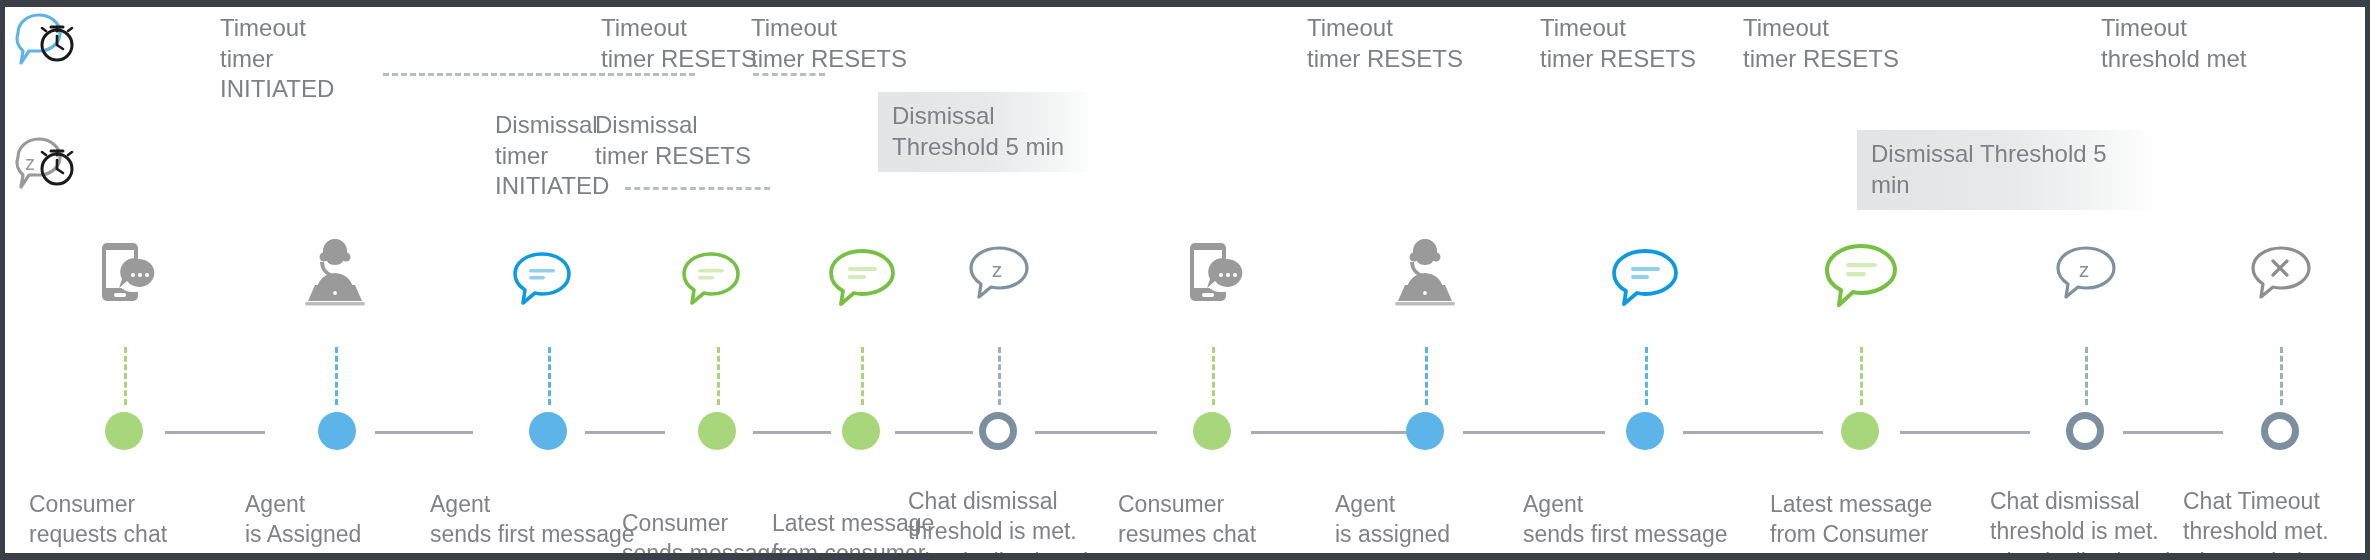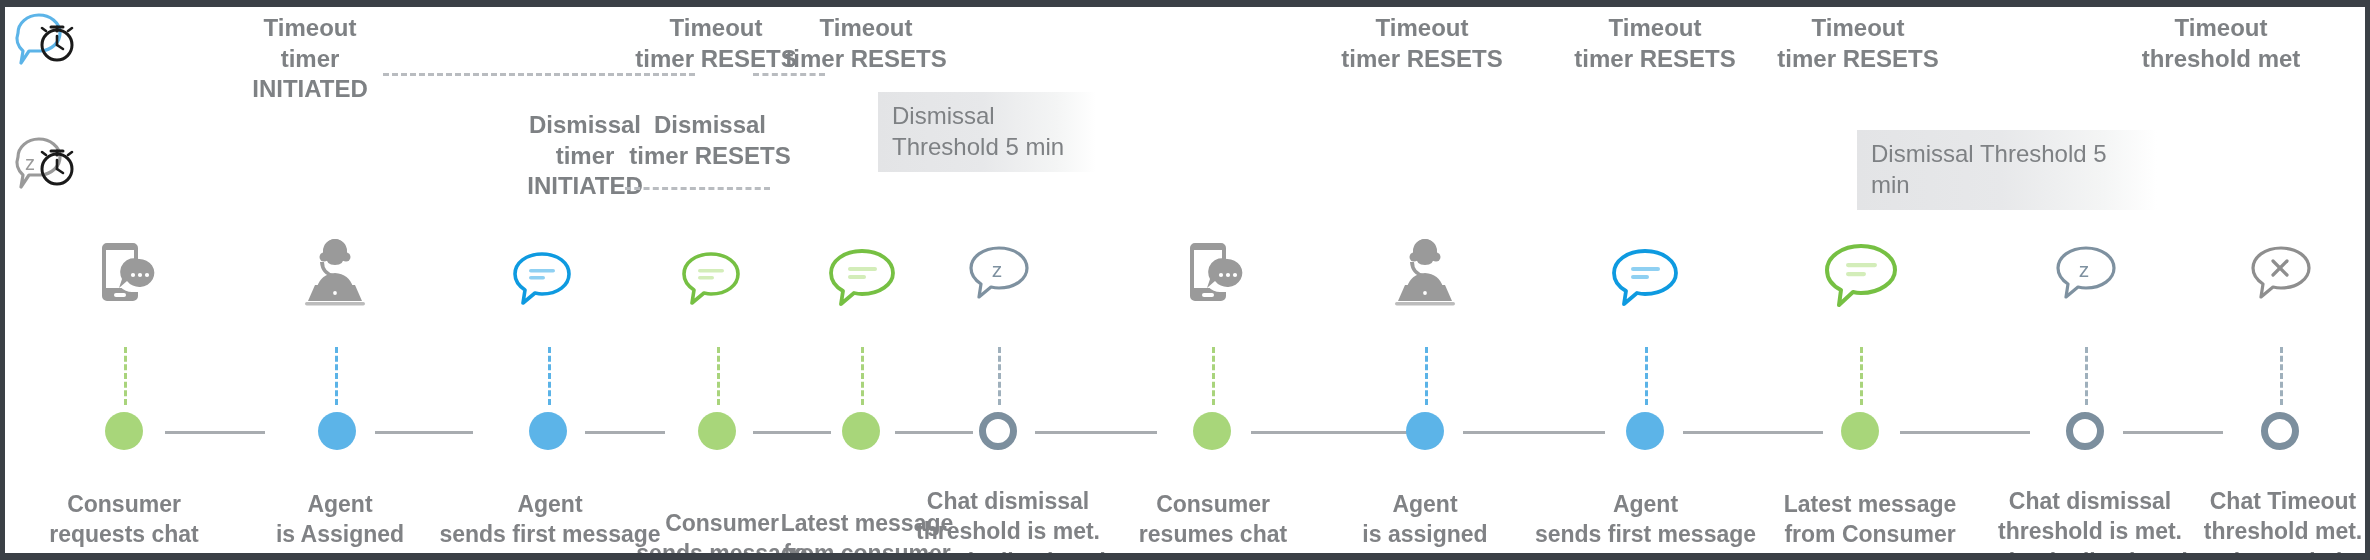--- a/index.html
+++ b/index.html
@@ -22,25 +22,24 @@
   }
   #canvas{position:absolute;left:0;top:0;width:2360px;height:546px;}
 
   
   .legend{position:absolute;}
   .legend svg{display:block;}
 
   
   .lbl{
     position:absolute;
-    text-align:center;
+    text-align:left;
     line-height:1.28;
     color:#808285;
     white-space:pre-line;
-    font-weight:bold;
   }
   .top-label{font-size:24px;color:#7e8184;}
   .bottom-label{font-size:23px;color:#808285;line-height:1.32;}
 
   
   .rail{
     position:absolute;
     height:0;
     border-top:3px dashed #b9bcc0;
   }

